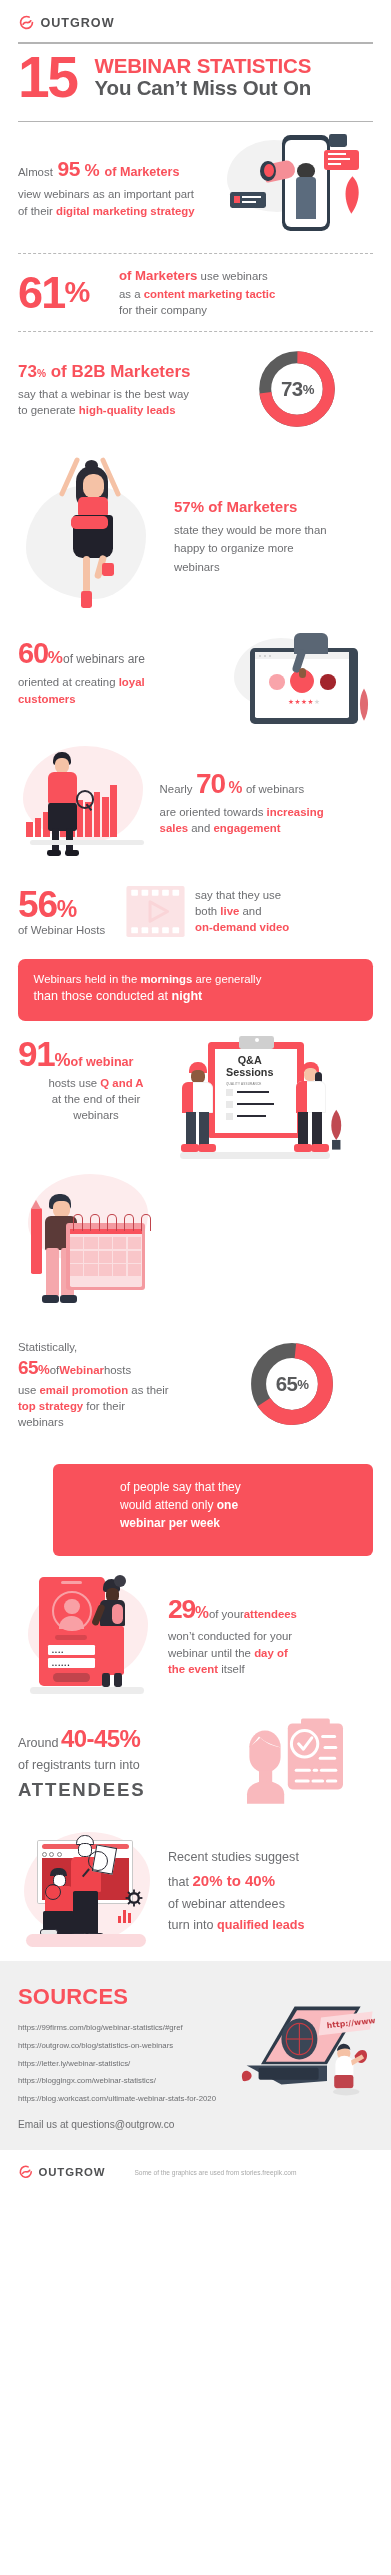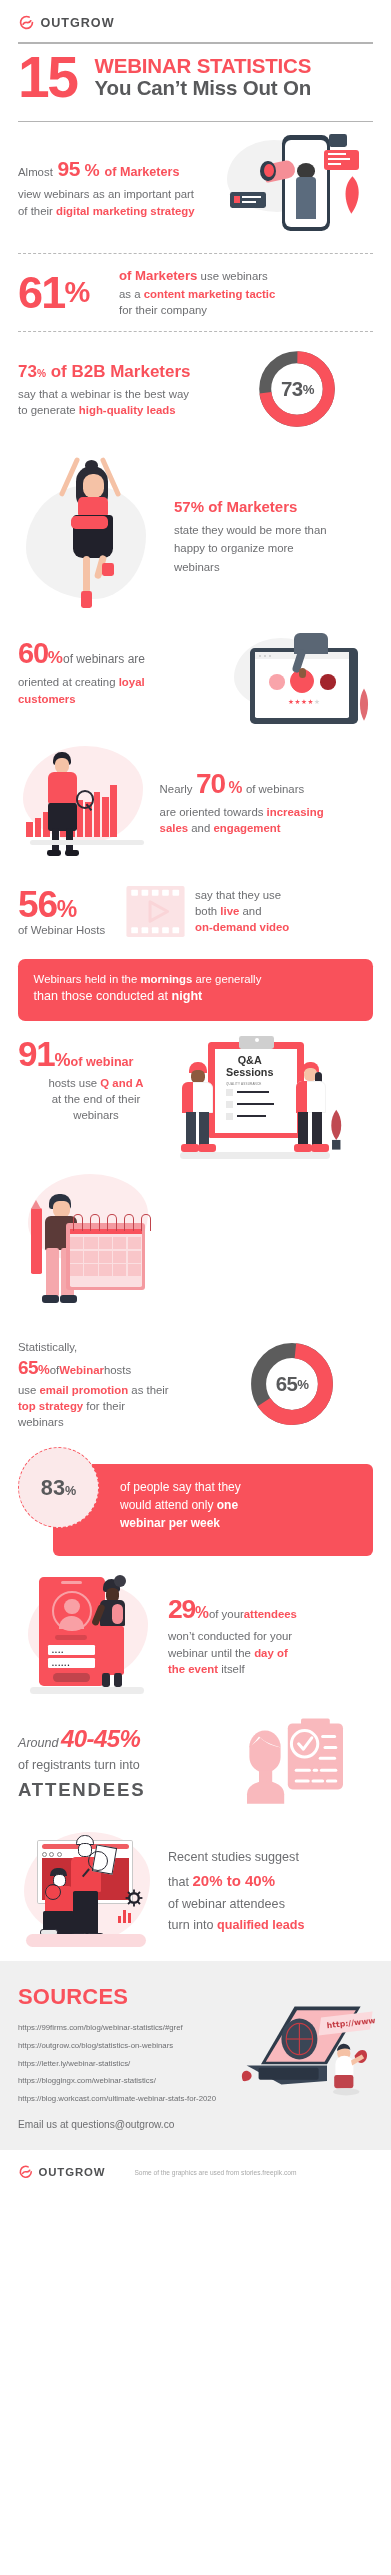--- a/index.html
+++ b/index.html
@@ -601,23 +601,20 @@
       </div>
     </div>
   </div>
 
   <div class="block83">
     <div class="bar">
       <div>of people say that they</div>
       <div><span>would attend only </span><span class="b">one</span></div>
       <div class="b">webinar per week</div>
     </div>
-    <div class="circ">
-      <span><span>83</span><i>%</i></span>
-    </div>
   </div>
 
   <div class="stat" style="height:138px;margin-top:8.4px;">
     <div class="ill" style="width:150px;height:132px;">
       <div class="blob-pink" style="width:120px;height:96px;left:9.6px;top:14.4px;"></div>
 
       <div style="position:absolute;left:20.5px;top:9.6px;width:66px;height:109px;background:#f9515b;border-radius:4.8px;"></div>
       <div style="position:absolute;left:43px;top:13.2px;width:20.5px;height:3px;background:#f9a0a5;border-radius:1.8px;"></div>
       <div style="position:absolute;left:34px;top:23px;width:40px;height:40px;border:2.4px solid #f9a0a5;border-radius:50%;box-sizing:border-box;"></div>
       <div style="position:absolute;left:46px;top:31px;width:15.6px;height:15.6px;border-radius:50%;background:#f9a0a5;"></div>
@@ -648,21 +645,21 @@
           <span class="hl">attendees</span>
       </div>
       <div>won’t conducted for your</div>
       <div><span>webinar until the </span><span class="hl">day of</span></div>
       <div><span class="hl">the event</span><span> itself</span></div>
     </div>
   </div>
 
   <div class="stat" style="height:120px;">
     <div class="txt" style="width:223px;">
-      <div style="display:flex;align-items:baseline;gap:2.4px;font-style:italic;">
+      <div style="display:flex;align-items:baseline;gap:2.4px;">
         <span style="font-size:12.6px;">Around </span>
         <span style="font-size:24px;font-weight:bold;color:#f9515b;letter-spacing:-0.6px;">40-45%</span>
       </div>
       <div style="font-size:12.6px;margin-top:1.2px;">of registrants turn into</div>
       <div style="font-size:18.6px;font-weight:bold;color:#58595b;letter-spacing:1.8px;margin-top:2.4px;">ATTENDEES</div>
     </div>
     <div class="ill" style="width:108px;height:96px;">
       <svg width="108" height="96" viewBox="0 0 180 160">
         <rect x="78" y="14" width="92" height="110" rx="8" fill="#f9b9bd"></rect>
         <rect x="100" y="6" width="48" height="14" rx="3" fill="#f9b9bd"></rect>

